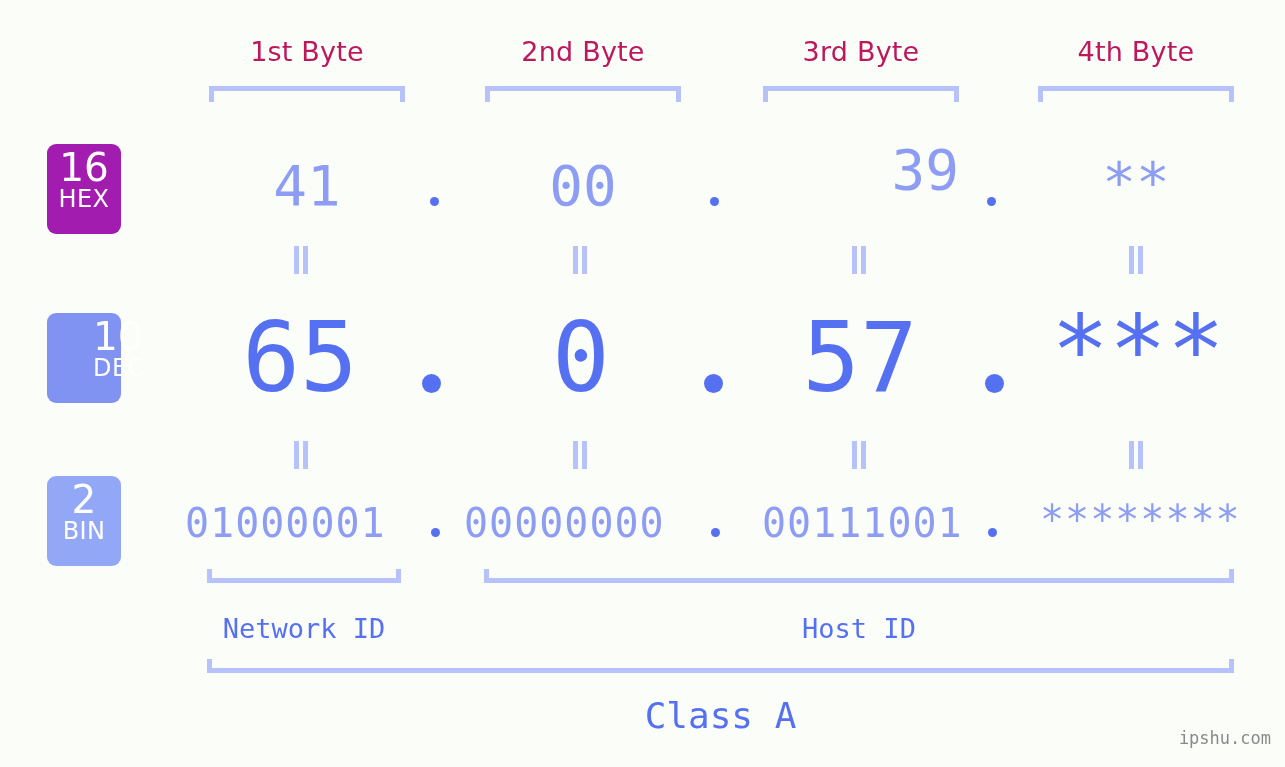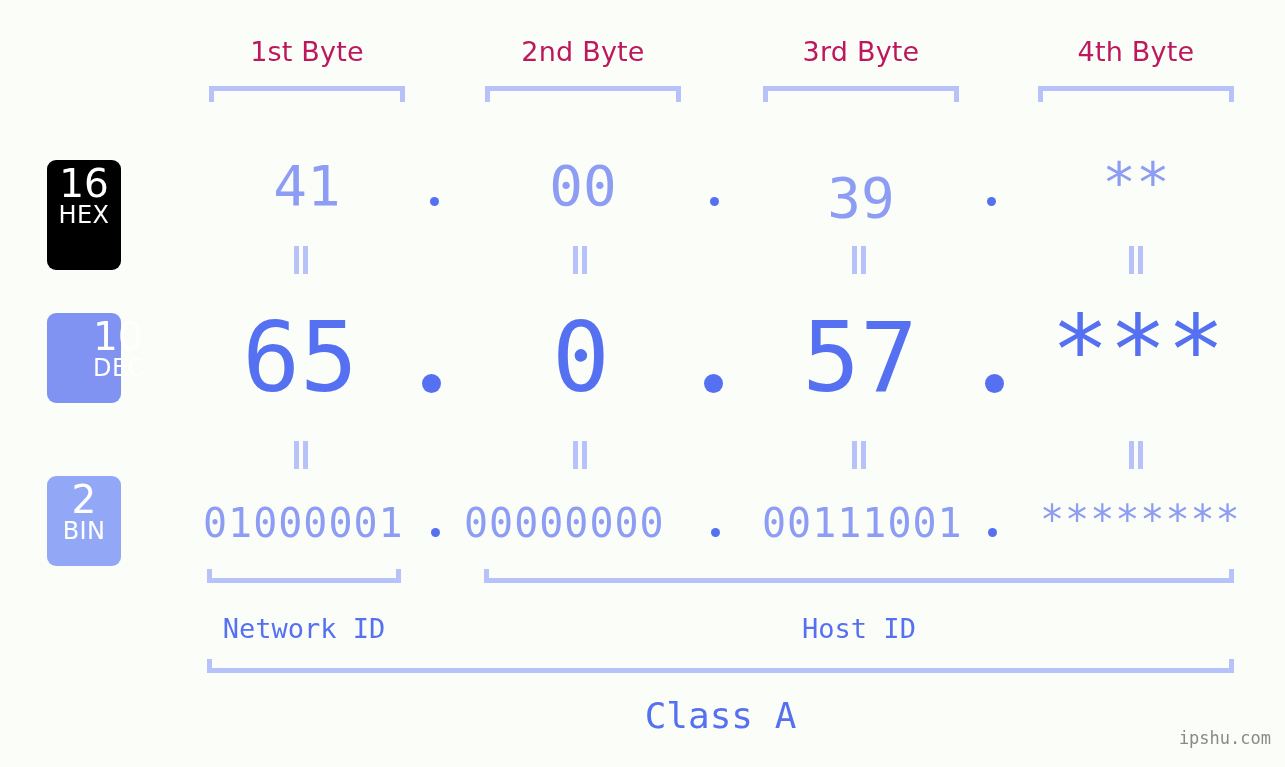--- a/index.html
+++ b/index.html
@@ -151,32 +151,32 @@
   <div class="byte-label" style="left:485px; top:38px; width:196px;">2nd Byte</div>
   <div class="byte-label" style="left:763px; top:38px; width:196px;">3rd Byte</div>
   <div class="byte-label" style="left:1038px; top:38px; width:196px;">4th Byte</div>
 
   <div class="bracket down" style="left: 209px; top: 86px; width: 196px; height: 16px; border-top-color: rgb(183, 194, 251); border-right-color: rgb(183, 194, 251); border-bottom: none; border-left-color: rgb(183, 194, 251);"></div>
   <div class="bracket down" style="left: 485px; top: 86px; width: 196px; height: 16px; border-top-color: rgb(183, 194, 251); border-right-color: rgb(183, 194, 251); border-bottom: none; border-left-color: rgb(183, 194, 251);"></div>
   <div class="bracket down" style="left: 763px; top: 86px; width: 196px; height: 16px; border-top-color: rgb(183, 194, 251); border-right-color: rgb(183, 194, 251); border-bottom: none; border-left-color: rgb(183, 194, 251);"></div>
   <div class="bracket down" style="left: 1038px; top: 86px; width: 196px; height: 16px; border-top-color: rgb(183, 194, 251); border-right-color: rgb(183, 194, 251); border-bottom: none; border-left-color: rgb(183, 194, 251);"></div>
 
   <div class="row-hex">
-    <div class="badge" style="left: 47px; top: 160px; height: 110px; background: #000000;">
+    <div class="badge" style="left: 47px; top: 144px; height: 90px; background: #a21caf;">
       <span class="num">16</span>
       <span class="nm">HEX</span>
     </div>
 
     <div class="cell" style="left:209px; top:158px; width:196px;">41</div>
     <div class="dot" style="left:430px; top:197px;"></div>
 
     <div class="cell" style="left:485px; top:158px; width:196px;">00</div>
     <div class="dot" style="left:710px; top:197px;"></div>
 
-    <div class="cell" style="left:763px; top:170px; width:196px;">39</div>
+    <div class="cell" style="left:763px; top:142px; width:196px;text-align:right;">39</div>
     <div class="dot" style="left:987px; top:197px;"></div>
 
     <div class="cell" style="left:1038px; top:155px; width:196px;">**</div>
   </div>
 
   <div class="eqmark" style="left:291px; top:246px;">
       <i></i>
       <i></i>
     </div>
   <div class="eqmark" style="left:570px; top:246px;">
@@ -226,21 +226,21 @@
       <i></i>
       <i></i>
     </div>
 
   <div class="row-bin">
     <div class="badge" style="left: 47px; top: 476px; height: 90px; background: rgb(146, 168, 247);">
       <span class="num">2</span>
       <span class="nm">BIN</span>
     </div>
 
-    <div class="cell" style="left:203px; top:503px; width:196px;">01000001</div>
+    <div class="cell" style="left:185px; top:503px; width:196px;">01000001</div>
     <div class="dot" style="left:431px; top:528px;"></div>
 
     <div class="cell" style="left:464px; top:503px; width:196px;">00000000</div>
     <div class="dot" style="left:711px; top:528px;"></div>
 
     <div class="cell" style="left:762px; top:503px; width:196px;">00111001</div>
     <div class="dot" style="left:988px; top:528px;"></div>
 
     <div class="cell" style="left:1040px; top:500px; width:196px;">********</div>
   </div>

